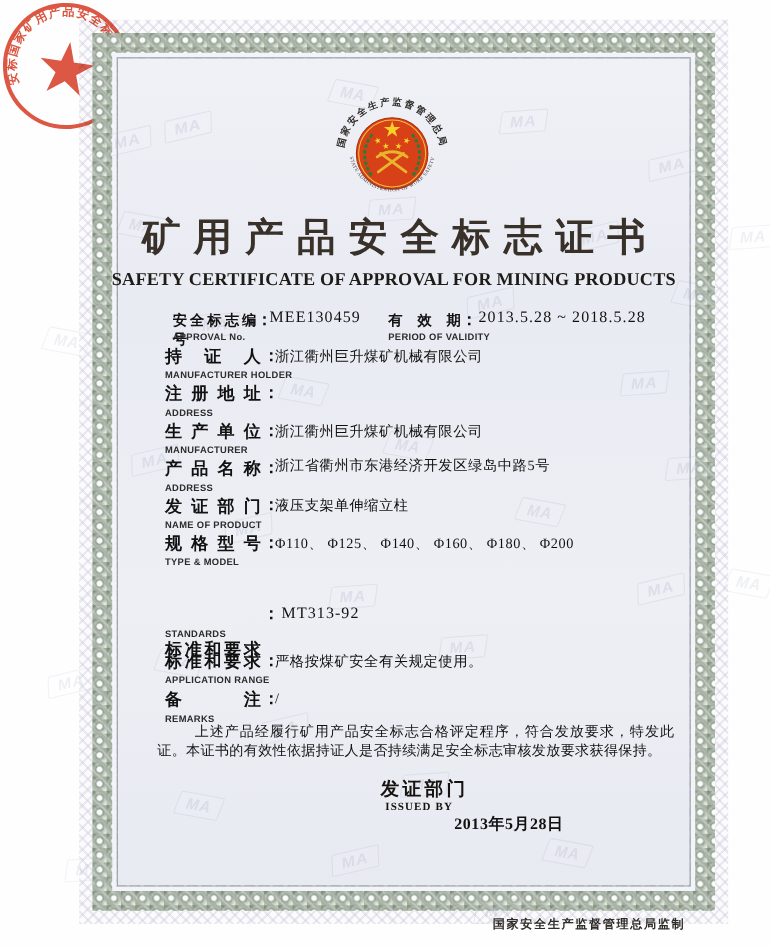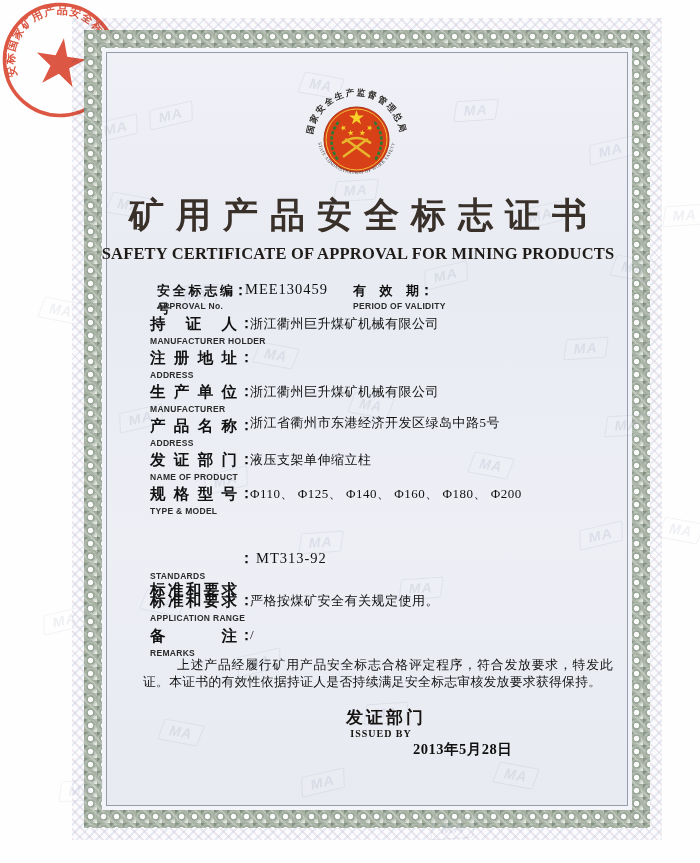--- a/index.html
+++ b/index.html
@@ -150,20 +150,21 @@
     <div class="title-cn">矿用产品安全标志证书</div>
     <div class="title-en">SAFETY CERTIFICATE OF APPROVAL FOR MINING PRODUCTS</div>
 
     <span class="lab-sm" style="left:157px;top:282px;width:76px;">安全标志编号</span>
     <span class="colon" style="left:233px;top:281px;">：</span>
     <span class="val-num" style="left:245px;top:281px;font-family:Liberation Serif, serif;">MEE130459</span>
     <span class="sub" style="left:157px;top:301px;">APPROVAL No.</span>
 
     <span class="lab-sm" style="left:353px;top:282px;width:66px;">有效期</span>
     <span class="colon" style="left:419px;top:281px;">：</span>
+    <span class="val-num" style="left:435px;top:281px;">2013.5.28 ~ 2018.5.28</span>
     <span class="sub" style="left:353px;top:301px;">PERIOD OF VALIDITY</span>
 
     <span class="lab" style="left:150px;top:314px;width:87px;">持证人</span>
     <span class="colon" style="left:239px;top:314px;">：</span>
     <span class="val" style="left:250px;top:315px;">浙江衢州巨升煤矿机械有限公司</span>
     <span class="sub" style="left:150px;top:336px;">MANUFACTURER HOLDER</span>
 
     <span class="lab" style="left:150px;top:348px;width:87px;">注册地址</span>
     <span class="colon" style="left:239px;top:348px;">：</span>
     <span class="sub" style="left:150px;top:370px;">ADDRESS</span>
@@ -216,13 +217,14 @@
       <path id="st2" d="M0,-1 L0.225,-0.309 L0.951,-0.309 L0.363,0.118 L0.588,0.809 L0,0.382 L-0.588,0.809 L-0.363,0.118 L-0.951,-0.309 L-0.225,-0.309 Z"></path>
       <path id="sealArc" d="M 16.8,75.7 A 46,46 0 1 1 103.2,75.7" fill="none"></path>
     </defs>
     <circle cx="60" cy="60" r="55.5" fill="none" stroke="#da452f" stroke-width="3.6"></circle>
     <use href="#st2" transform="translate(60,64) rotate(12) scale(26)" fill="#da452f"></use>
     <text font-size="11" letter-spacing="1.2" font-weight="bold" fill="#d8422c" text-anchor="middle">
       <textPath href="#sealArc" startOffset="50%">安标国家矿用产品安全标志中心</textPath>
     </text>
   </svg>
 
+  <div class="footer-note">国家安全生产监督管理总局监制</div>
 </div>
 
 </body></html>

